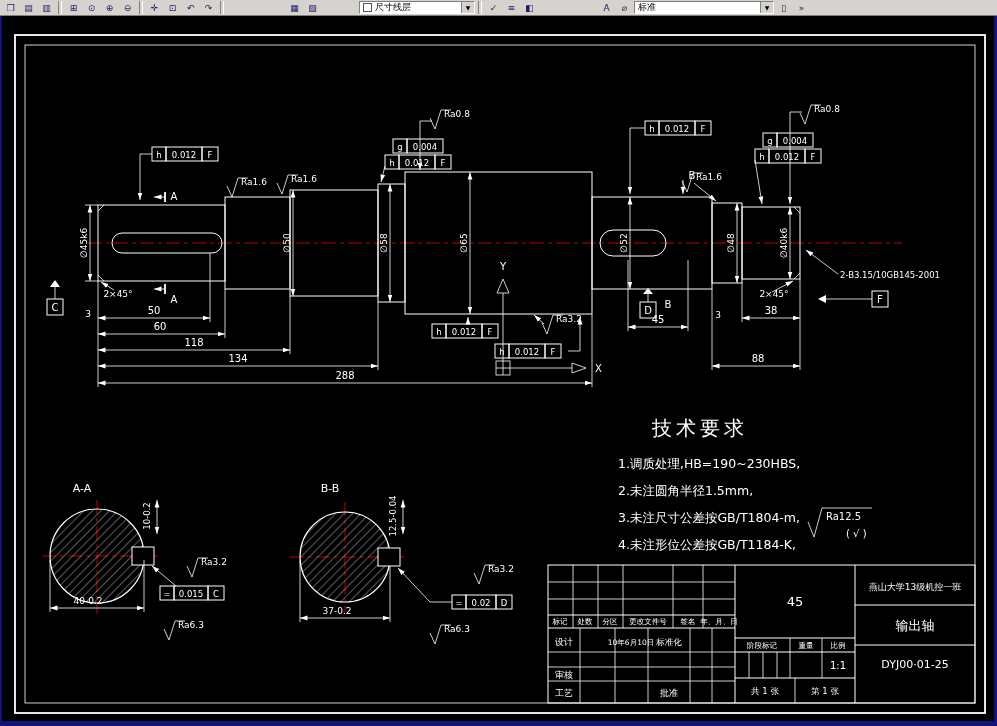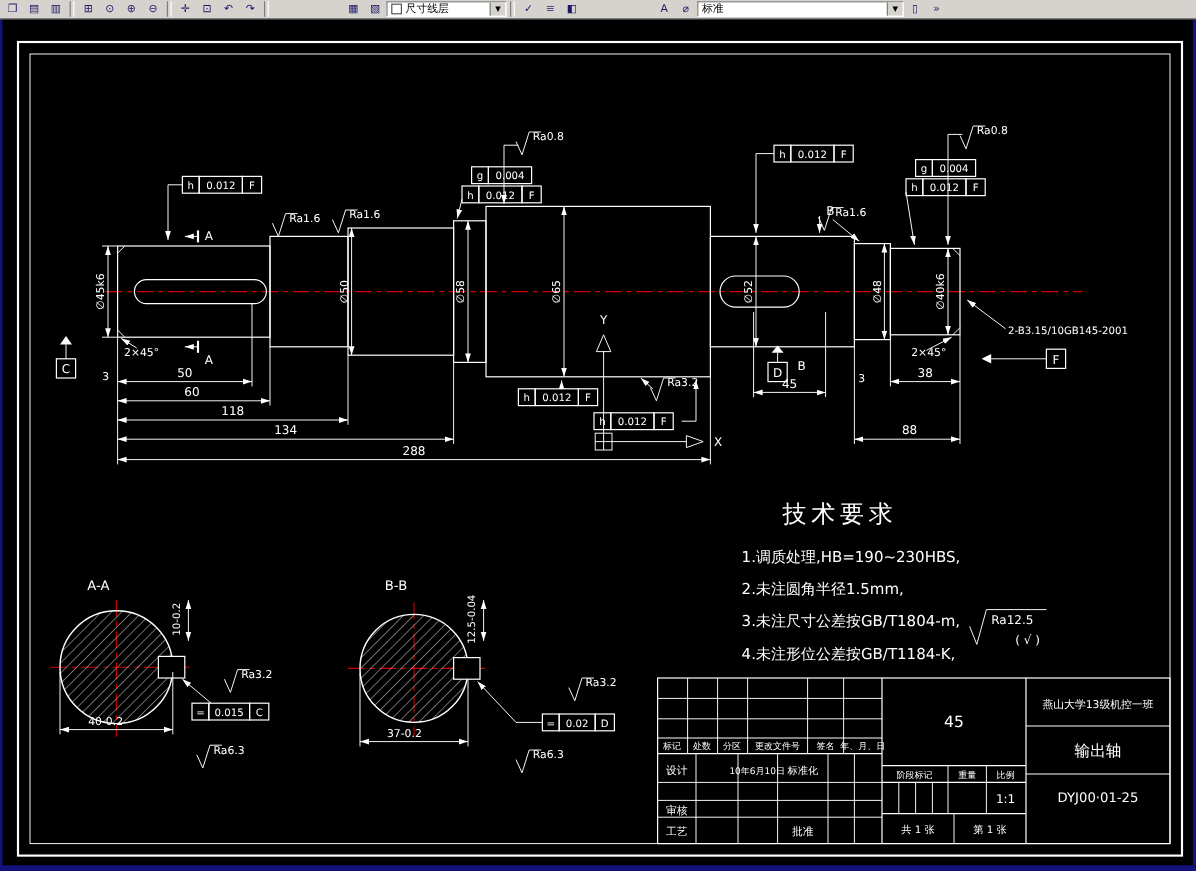--- a/index.html
+++ b/index.html
@@ -9,22 +9,22 @@
   .toolbar{position:absolute;top:0;left:0;width:997px;height:16px;background:#d6d3ce;
            display:flex;align-items:center;gap:1px;padding-left:2px;box-sizing:border-box;
            border-bottom:1px solid #808080;z-index:5;}
   .tb-btn{width:17px;height:14px;padding:0;margin:0;background:#d6d3ce;border:1px solid #d6d3ce;
           font-size:9px;line-height:12px;color:#1a1a66;text-align:center;cursor:default;
           font-family:"DejaVu Sans",sans-serif;}
   .tb-sep{width:2px;height:13px;border-left:1px solid #808080;border-right:1px solid #fff;margin:0 2px;}
   .sp60{width:58px;height:1px;}
   .combo{height:13px;background:#fff;border:1px solid;border-color:#808080 #fff #fff #808080;
          display:flex;align-items:center;font-size:9px;color:#000;padding-left:3px;box-sizing:border-box;}
-  .combo-lyr{width:100px;}
-  .combo-sty{width:172px;}
+  .combo-lyr{width:116px;margin-left:37px;}
+  .combo-sty{width:140px;}
   .combo-text{flex:1;white-space:nowrap;overflow:hidden;}
   .combo-arr{width:12px;height:11px;background:#d6d3ce;border-left:1px solid #808080;
              font-size:6px;line-height:11px;text-align:center;color:#000;}
   .swatch{width:7px;height:7px;background:#fff;border:1px solid #555;margin-right:3px;}
   
   svg{position:absolute;top:0;left:0;}
   .w{stroke:#fff;stroke-width:1;fill:none;}
   .thin{stroke-width:.8;}
   .w2{stroke-width:1.8;}
   .red{stroke:#d40000;stroke-width:.9;fill:none;stroke-dasharray:14 4 4 4;}

